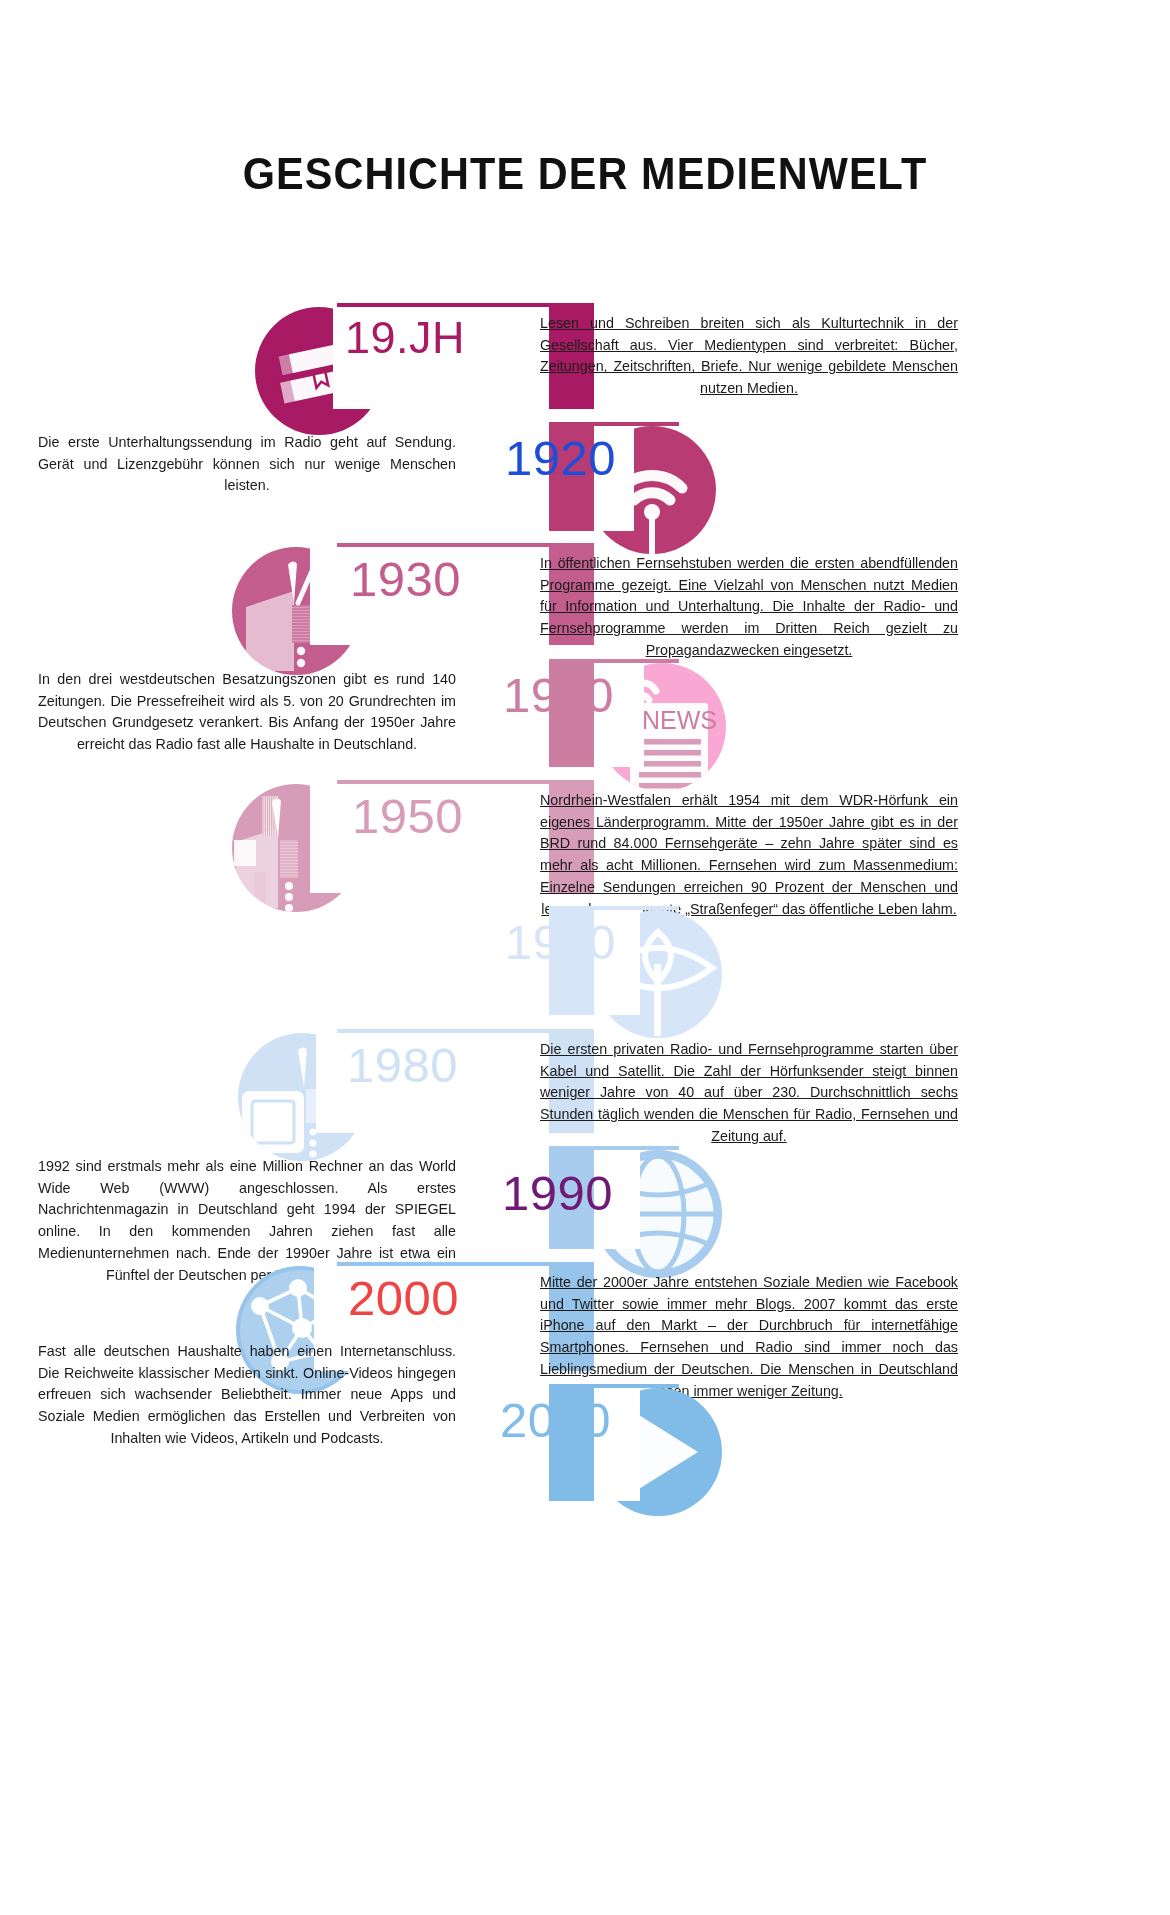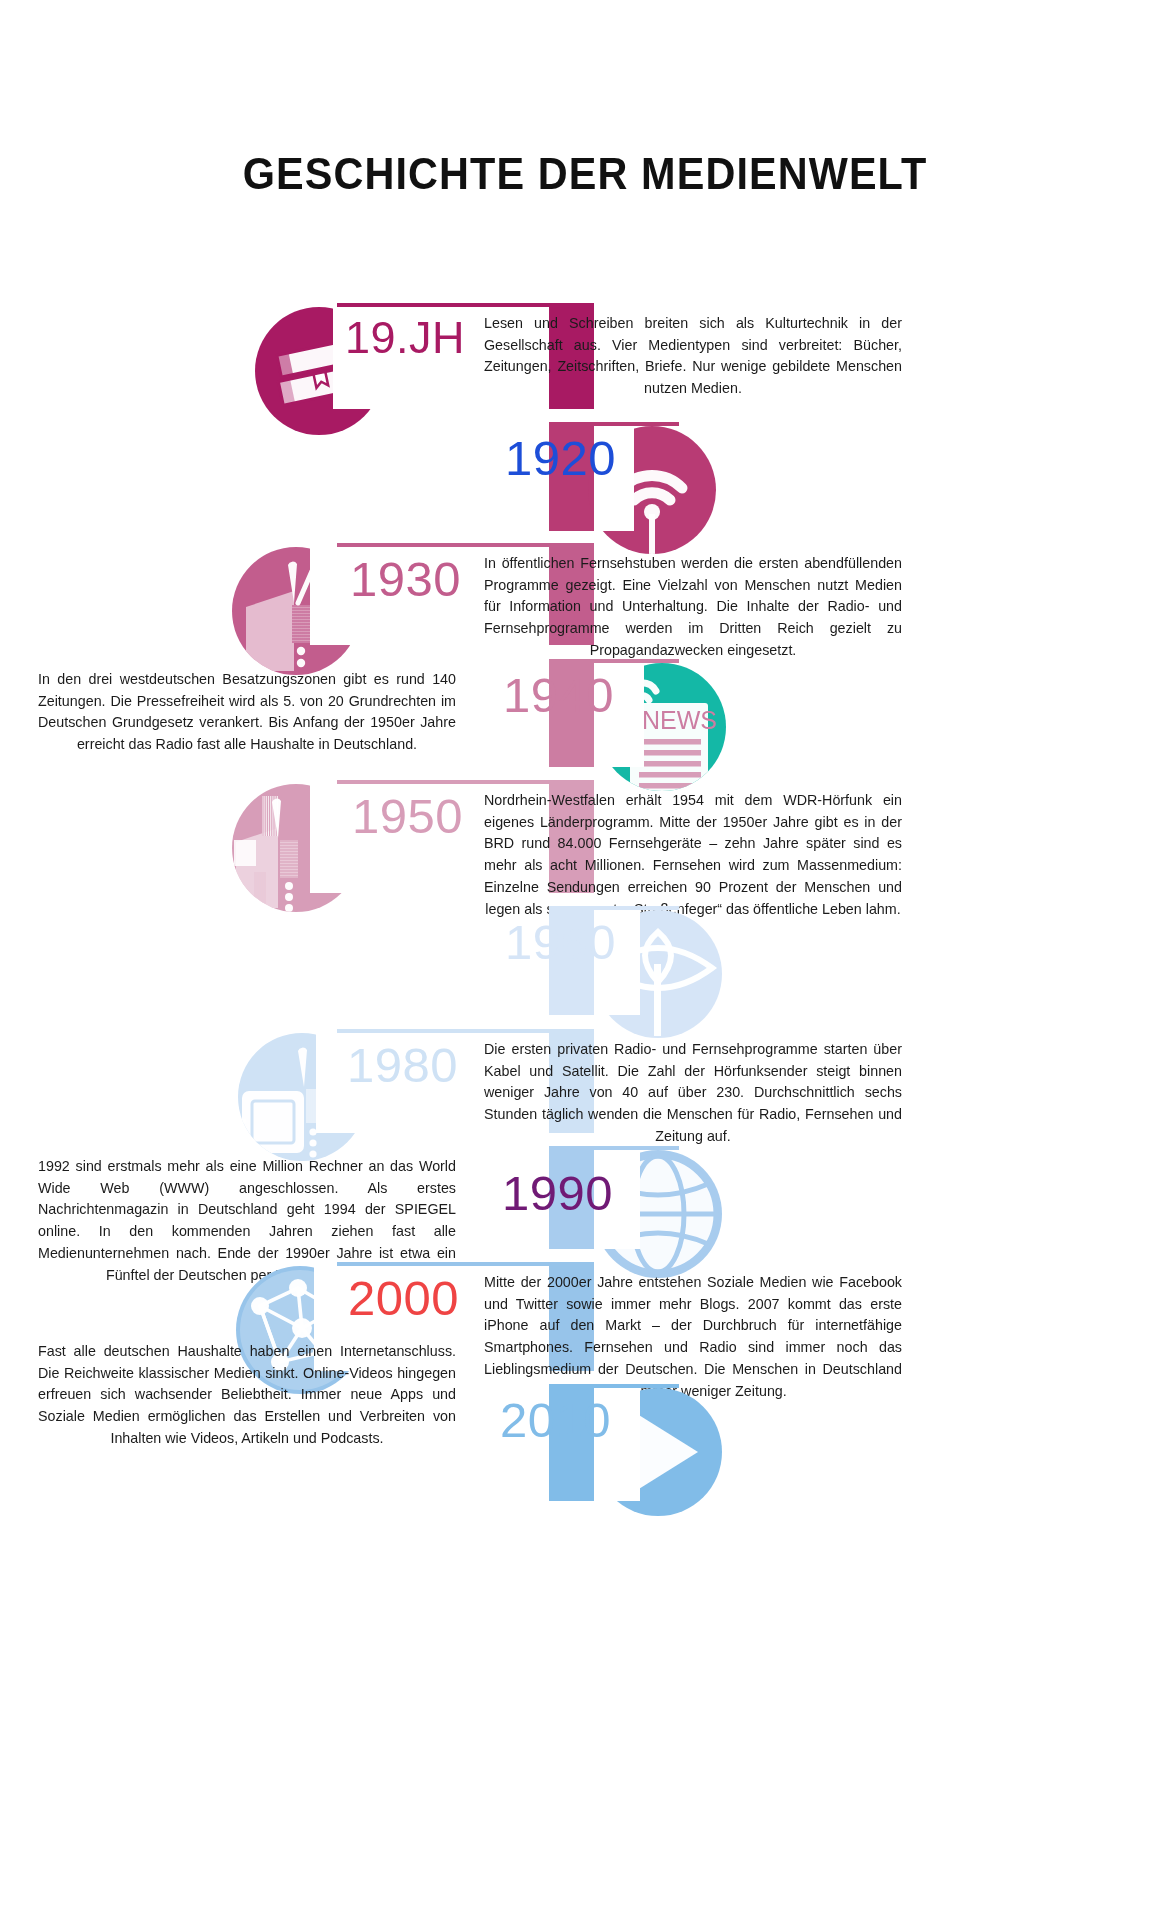--- a/index.html
+++ b/index.html
@@ -51,21 +51,21 @@
     position:absolute;
     width:418px;
     font-size:14.3px;
     line-height:1.52;
     text-align:justify;
     text-align-last:center;
     color:#1b1b1b;
     font-family:"Liberation Sans","DejaVu Sans",sans-serif;
   }
   .desc.left{left:38px;}
-  .desc.right{left:484px;}
+  .desc.right{left:540px;text-decoration:underline;}
 
   svg{display:block;}
 </style>
 </head>
 <body>
 
 <h1 id="page-title">GESCHICHTE DER MEDIENWELT</h1>
 
 <div id="timeline">
     <div class="spine" style="top: 294px; height: 106px; background: rgb(168, 26, 99);"></div>
@@ -92,20 +92,21 @@
     <div class="badge" style="left: 588px; top: 417px; width: 128px; height: 128px; background: rgb(184, 59, 116);">
       <svg viewBox="0 0 128 128" width="128" height="128">
         <path d="M34 62 A42 42 0 0 1 94 62" fill="none" stroke="rgba(255,255,255,0.97)" stroke-width="11" stroke-linecap="round"></path>
         <path d="M46 74 A26 26 0 0 1 82 74" fill="none" stroke="rgba(255,255,255,0.97)" stroke-width="11" stroke-linecap="round"></path>
         <circle cx="64" cy="86" r="8" fill="rgba(255,255,255,0.97)"></circle>
         <rect x="61" y="88" width="6" height="44" fill="rgba(255,255,255,0.97)"></rect>
       </svg>
     </div>
     <div style="position: absolute; background: rgb(255, 255, 255); top: 417px; height: 105px; left: 594px; width: 40px;"></div>
     <div class="year" style="left: 505px; top: 425px; color: #1d4ed8;">1920</div>
+    <div class="desc left" style="top: 423px;">Die erste Unterhaltungssendung im Radio geht auf Sendung. Gerät und Lizenzgebühr können sich nur wenige Menschen leisten.</div>
     <div class="spine" style="top: 534px; height: 102px; background: rgb(194, 93, 141);"></div>
     <div class="bracket-top" style="top: 534px; left: 337px; width: 257px; background: rgb(194, 93, 141);"></div>
     <div class="badge" style="left: 232px; top: 538px; width: 128px; height: 128px; background: rgb(194, 93, 141);">
       <svg viewBox="0 0 128 128" width="128" height="128">
         <polygon points="14,60 62,44 62,124 14,124" fill="rgba(255,255,255,0.97)" opacity=".6"></polygon>
         <rect x="60" y="58" width="18" height="38" fill="rgba(255,255,255,0.97)"></rect>
         <g stroke="#C25D8D" stroke-width="1.2">
           <line x1="61" y1="58" x2="61" y2="96"></line>
           <line x1="63" y1="58" x2="63" y2="96"></line>
           <line x1="65" y1="58" x2="65" y2="96"></line>
@@ -133,21 +134,21 @@
         <circle cx="69" cy="116" r="4.2" fill="rgba(255,255,255,0.97)"></circle>
         <path d="M62 56 L56 18 a5 5 0 0 1 9 -1 z" fill="rgba(255,255,255,0.97)"></path>
         <path d="M66 56 L80 24" stroke="rgba(255,255,255,0.97)" stroke-width="5" fill="none" stroke-linecap="round"></path>
       </svg>
     </div>
     <div style="position: absolute; background: rgb(255, 255, 255); top: 538px; height: 98px; left: 310px; width: 239px;"></div>
     <div class="year" style="left: 350px; top: 546px; color: rgb(194, 93, 141);">1930</div>
     <div class="desc right" style="top: 544px;">In öffentlichen Fernsehstuben werden die ersten abendfüllenden Programme gezeigt. Eine Vielzahl von Menschen nutzt Medien für Information und Unterhaltung. Die Inhalte der Radio- und Fernsehprogramme werden im Dritten Reich gezielt zu Propagandazwecken eingesetzt.</div>
     <div class="spine" style="top: 650px; height: 108px; background: rgb(204, 125, 162);"></div>
     <div class="bracket-top" style="top: 650px; left: 549px; width: 130px; background: rgb(204, 125, 162);"></div>
-    <div class="badge" style="left: 598px; top: 654px; width: 128px; height: 128px; background: #14b8a6;">
+    <div class="badge" style="left: 598px; top: 654px; width: 128px; height: 128px; background: #f9a8d4;">
       <svg viewBox="0 0 128 128" width="128" height="128">
         <path d="M30 28 A16 16 0 0 1 58 28" fill="none" stroke="rgba(255,255,255,0.97)" stroke-width="7" stroke-linecap="round"></path>
         <path d="M37 37 A8 8 0 0 1 51 37" fill="none" stroke="rgba(255,255,255,0.97)" stroke-width="7" stroke-linecap="round"></path>
         <rect x="32" y="40" width="78" height="94" rx="3" fill="rgba(255,255,255,0.97)"></rect>
         <text x="44" y="66" font-family="Liberation Sans, sans-serif" font-size="25" fill="#CC7DA2">NEWS</text>
         <g fill="#CC7DA2" opacity=".75">
           <rect x="41" y="76" width="62" height="5.5"></rect>
           <rect x="41" y="87" width="62" height="5.5"></rect>
           <rect x="41" y="98" width="62" height="5.5"></rect>
           <rect x="41" y="109" width="62" height="5.5"></rect>

